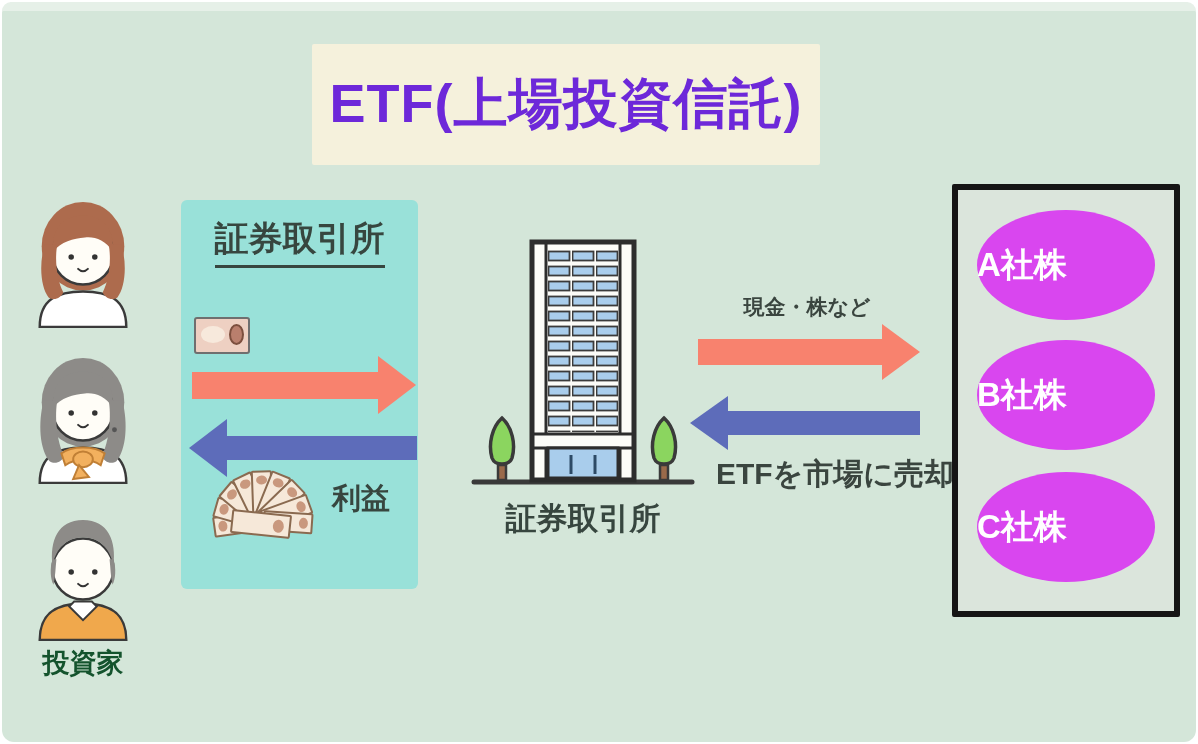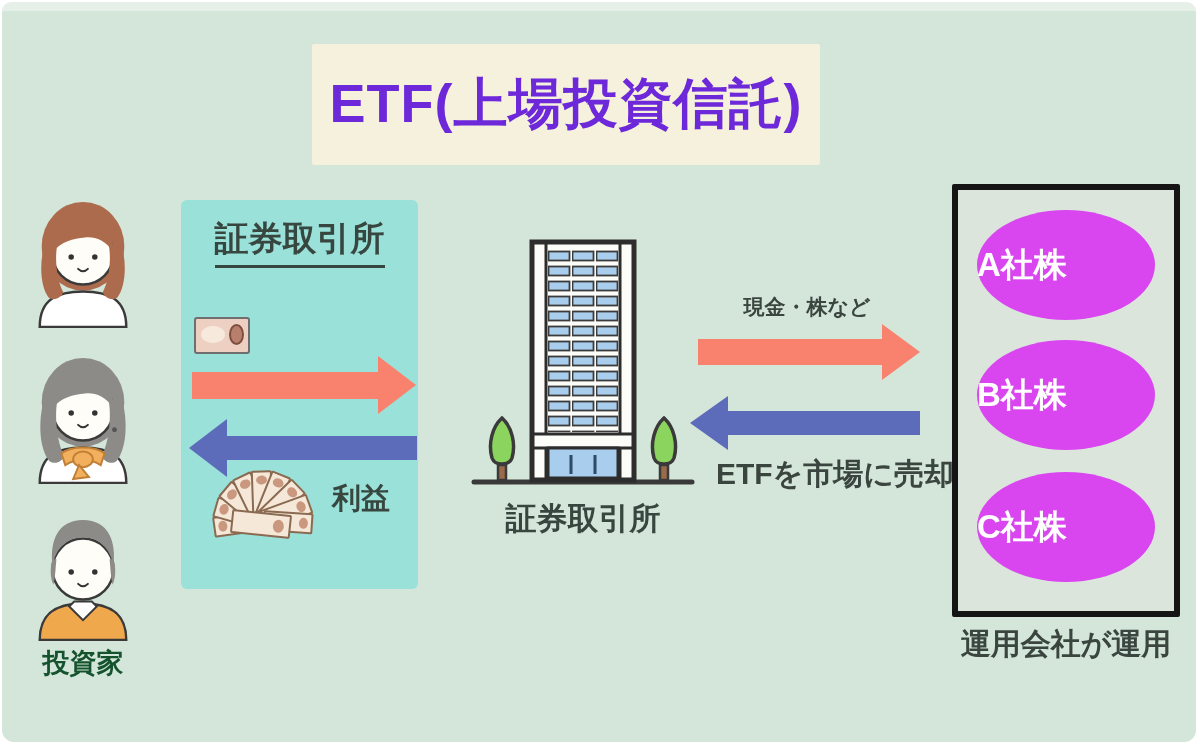--- a/index.html
+++ b/index.html
@@ -233,15 +233,14 @@
       <div class="stock stock-a">
         <span>A社株</span>
       </div>
       <div class="stock stock-b">
         <span>B社株</span>
       </div>
       <div class="stock stock-c">
         <span>C社株</span>
       </div>
     </div>
-    <div class="fund-caption">運用会社が運用</div>
   </div>
 </div>
 
 </body></html>

